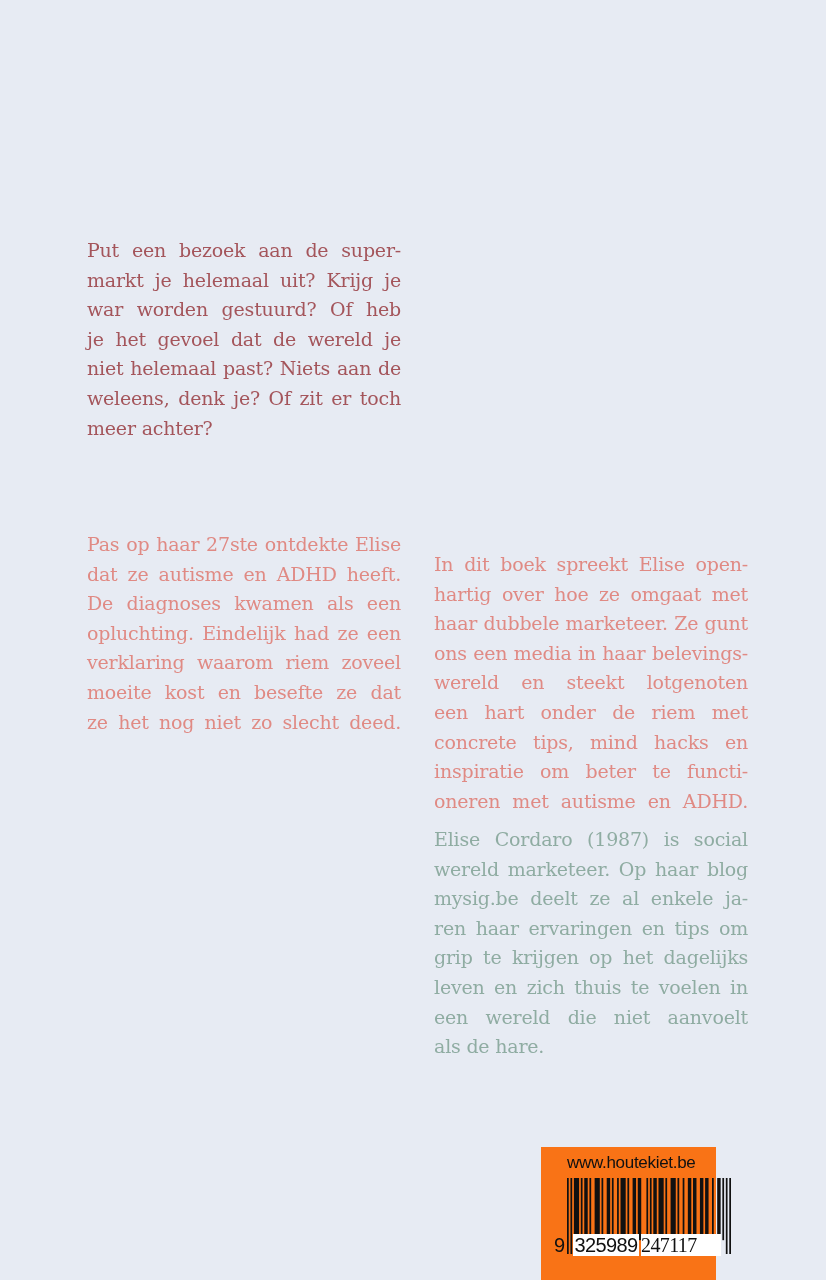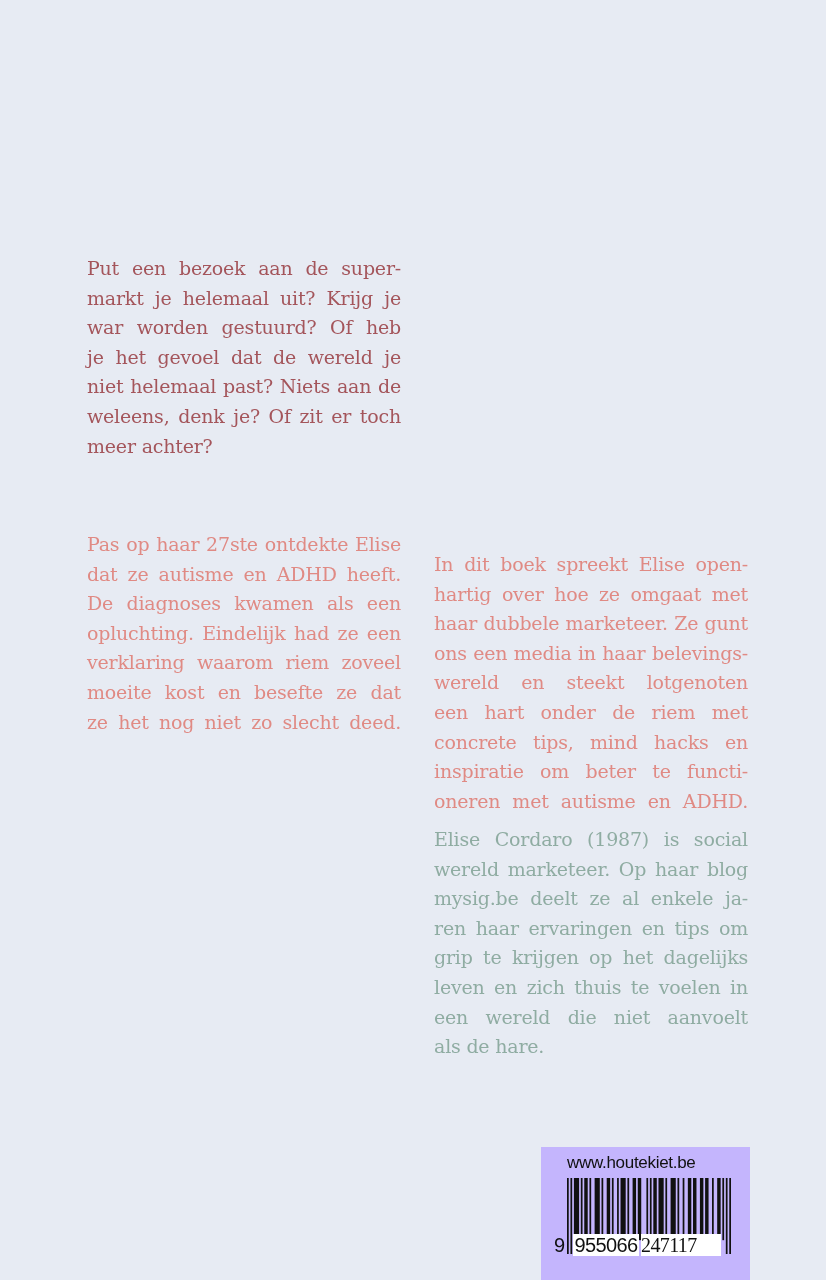--- a/index.html
+++ b/index.html
@@ -34,23 +34,23 @@
     }
     #p-intro   { left: 87px;  top: 236px; }
     #p-diag    { left: 87px;  top: 530px; }
     #p-book    { left: 434px; top: 530px; }
     #p-bio     { left: 434px; top: 825px; }
 
     .barcode-box {
       position: absolute;
       left: 541px;
       top: 1147px;
-      width: 209px;
+      width: 175px;
       height: 133px;
-      background: #c4b5fd;
+      background: #f97316;
     }
     .barcode-url {
       position: absolute;
       left: 26px;
       top: 6px;
       width: 164px;
       font-family: "Liberation Sans", "DejaVu Sans", sans-serif;
       font-size: 17px;
       letter-spacing: -0.3px;
       color: #111111;
@@ -96,21 +96,21 @@
       background: #fff;
       text-align: left;
       line-height: 22px;
     }
   </style>
 </head>
 <body>
 
 <div>
 
-  <div class="para" id="p-intro" style="color:#a4555b;margin-top:18px;">
+  <div class="para" id="p-intro" style="color:#a4555b;">
     <span class="line">Put een bezoek aan de super-</span>
     <span class="line">markt je helemaal uit? Krijg je</span>
     <span class="line">war worden gestuurd? Of heb</span>
     <span class="line">je het gevoel dat de wereld je</span>
     <span class="line">niet helemaal past? Niets aan de</span>
     <span class="line">weleens, denk je? Of zit er toch</span>
     <span class="line last">meer achter?</span>
   </div>
 
   <div class="para" id="p-diag" style="color:#e08a84;">
@@ -183,17 +183,17 @@
         <rect x="80" y="0" width="2" height="36"></rect>
         <rect x="84" y="0" width="1" height="36"></rect>
         <rect x="87" y="0" width="2" height="36"></rect>
         <rect x="90" y="0" width="1" height="36"></rect>
 
         <rect x="92" y="0" width="1" height="44"></rect>
         <rect x="94" y="0" width="1" height="44"></rect>
       </g>
     </svg>
     <div class="isbn-first">9</div>
-    <div class="isbn-left">955066</div>
+    <div class="isbn-left">325989</div>
     <div class="isbn-right">247117</div>
   </div>
 
 </div>
 
 </body></html>

